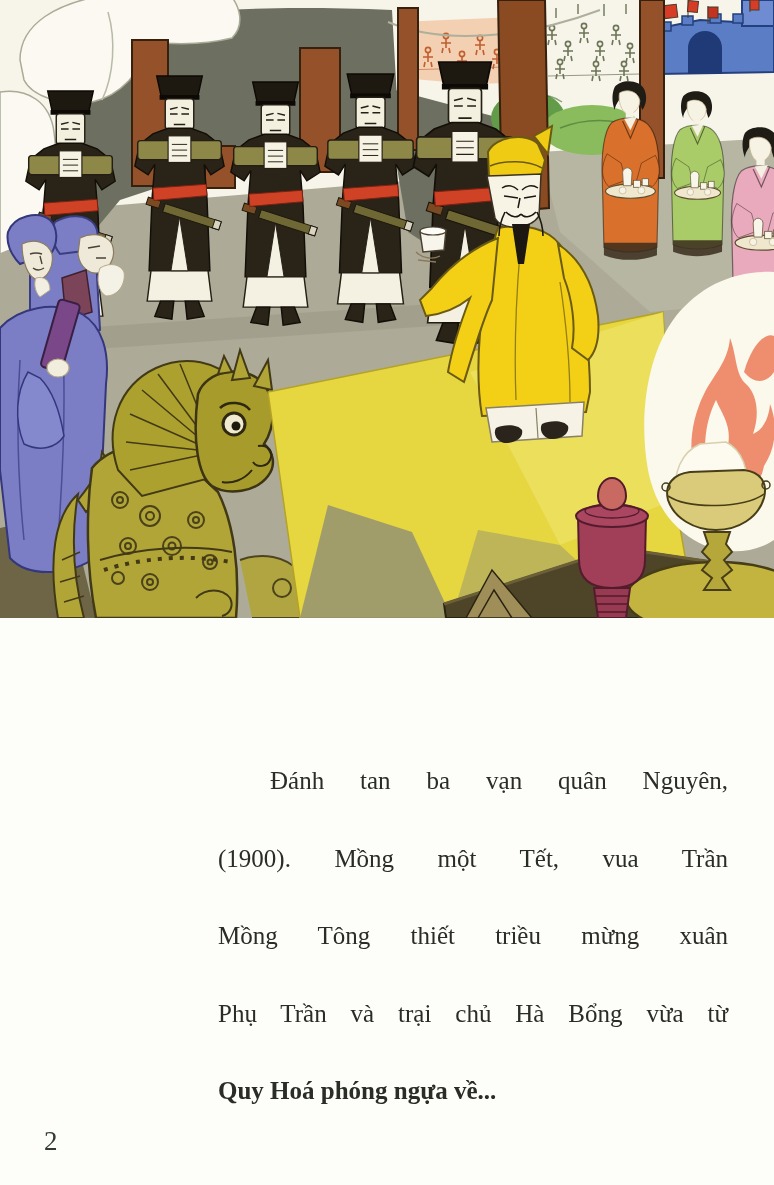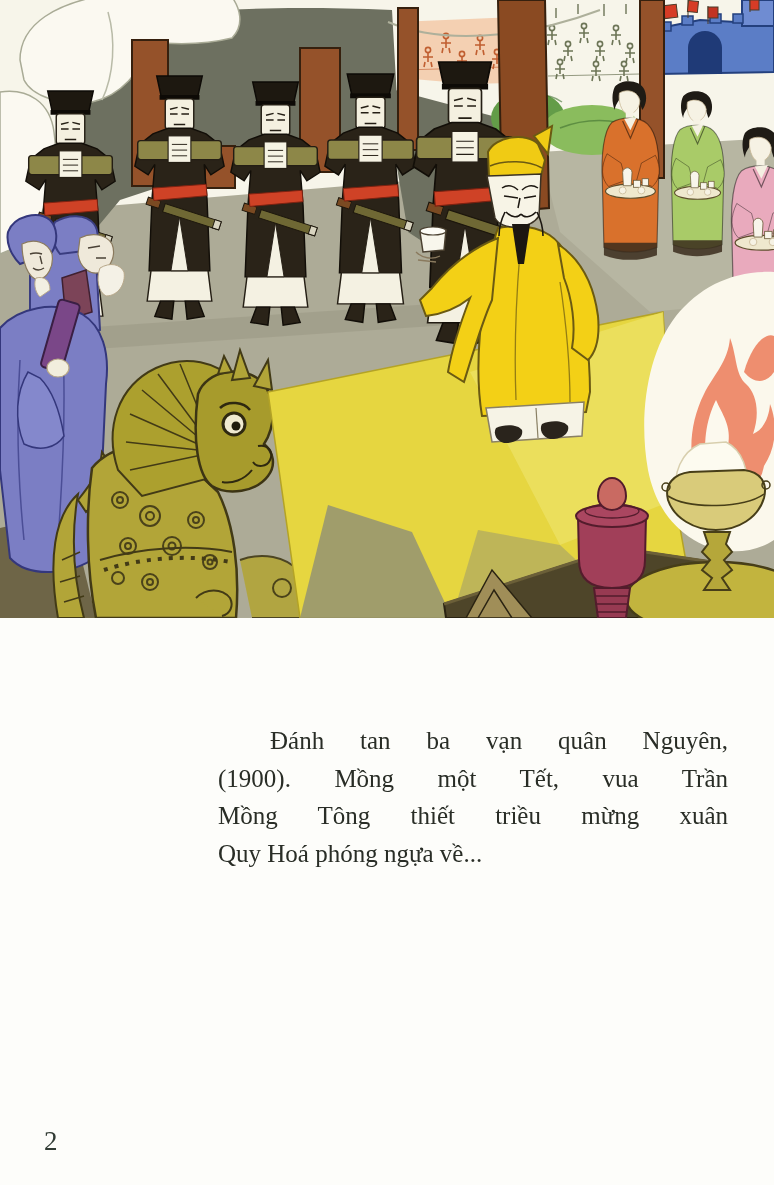--- a/index.html
+++ b/index.html
@@ -5,23 +5,23 @@
   html,body{margin:0;padding:0;}
   body{
     width:774px;height:1185px;position:relative;background:#fdfdfa;
     font-family:"Liberation Serif","DejaVu Serif",serif;overflow:hidden;
   }
   .illustration-wrap{position:absolute;left:0;top:0;width:774px;height:618px;}
   .story{
     position:absolute;left:218px;top:722px;width:510px;
     font-size:25px;line-height:37.5px;color:#292d26;
   }
-  .story-line{text-align:justify;text-align-last:justify;}
+  .story-line{text-align:justify;text-align-last:justify;margin-top:40px;}
   .story-line.first{text-indent:52px;}
-  .story-line.last{text-align-last:left;}
+  .story-line.last{text-align-last:left;font-weight:bold;}
   .page-number{
     position:absolute;left:44px;top:1126px;font-size:27px;color:#313b34;
   }
   svg{display:block;}
 </style>
 </head>
 <body>
 
 <div class="illustration-wrap">
 <svg width="774" height="618" viewBox="0 0 774 618">
@@ -293,16 +293,17 @@
     <circle cx="666" cy="487" r="4" fill="none" stroke="#473e18" stroke-width="1.5"></circle>
     <circle cx="766" cy="485" r="4" fill="none" stroke="#473e18" stroke-width="1.5"></circle>
   </g>
 </svg>
 </div>
 
 <div class="story">
     <div class="story-line first">Đánh tan ba vạn quân Nguyên,</div>
     <div class="story-line">(1900). Mồng một Tết, vua Trần</div>
     <div class="story-line">Mồng Tông thiết triều mừng xuân</div>
+    <div class="story-line">Phụ Trần và trại chủ Hà Bổng vừa từ</div>
     <div class="story-line last">Quy Hoá phóng ngựa về...</div>
   </div>
 
 <div class="page-number">2</div>
 
 </body></html>

